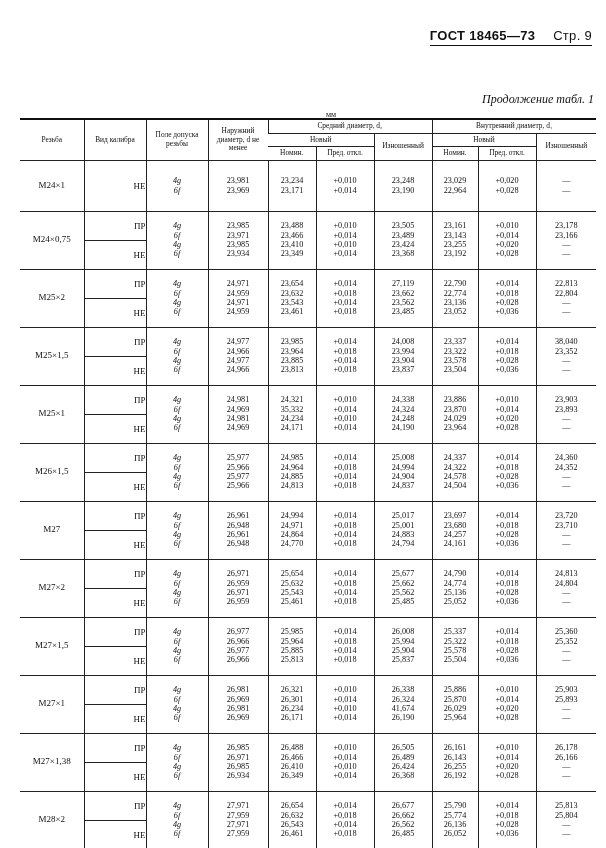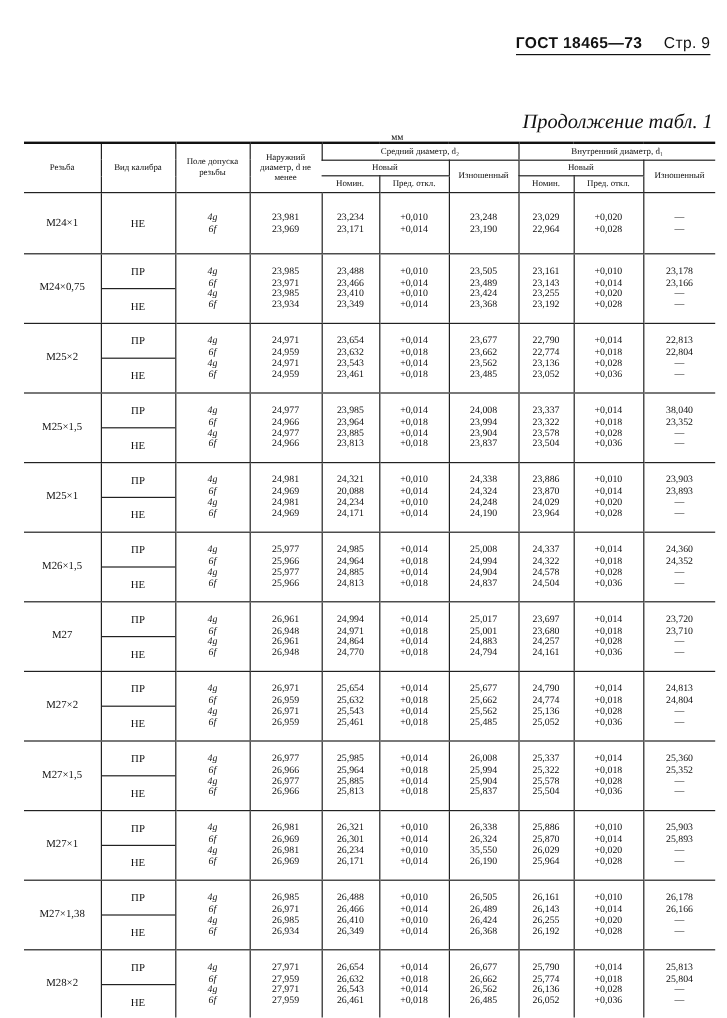--- a/index.html
+++ b/index.html
@@ -1,35 +1,35 @@
 <!DOCTYPE html>
 <html><head>
 <meta charset="utf-8">
 <style>
   html, body { margin:0; padding:0; background:#fff; }
   body { width:606px; height:848px; position:relative; overflow:hidden;
          font-family:"Liberation Serif", "DejaVu Serif", serif; color:#111; }
   .hdr { position:absolute; top:28px; right:14px; font-family:"Liberation Sans","DejaVu Sans",sans-serif;
          font-size:13px; font-weight:bold; border-bottom:1.5px solid #111; padding-bottom:2px; letter-spacing:0.3px;}
   .hdr .pg { font-weight:normal; margin-left:14px;text-align:right; }
-  .cont { position:absolute; top:92px; right:12px; font-style:italic; font-size:17px;font-family:Liberation Serif, serif; }
+  .cont { position:absolute; top:92px; right:12px; font-style:italic; font-size:12px;font-family:Liberation Serif, serif; }
   .unit { position:absolute; top:110px; left:308px; font-size:8px;padding-left:18px; }
   .table-wrap { position:absolute; top:118px; left:20px; width:576px; }
   table { border-collapse:collapse; width:576px; table-layout:fixed; font-size:8.2px; line-height:9.4px; }
   th { font-weight:normal; font-size:7.4px; line-height:8.5px; padding:2px 1px; text-align:center; vertical-align:middle;
        border-left:1px solid #222; border-bottom:1px solid #222; }
   th:first-child { border-left:none;margin-top:32px; }
   thead tr:first-child th { border-top:2px solid #111; }
   td { text-align:center; vertical-align:middle; border-left:1px solid #222; padding:6px 1px; }
   td:first-child { border-left:none; }
   tbody tr.grp-end td { border-bottom:1px solid #222; }
   .thread { font-size:9px;margin-top:16px; }
   .kind { font-size:9px; }
   .kind-cell { padding:0; }
-  .kind-cell div { height:28px; line-height:28px; }
+  .kind-cell div { height:28px; line-height:28px;text-align:right; }
   .kind-cell div.one { height:50px; line-height:50px; }
   .kind-cell div + div { border-top:1px solid #222; }
   .tol { font-style:italic;margin-left:44px; }
   .lines span { display:block; }
 </style>
 </head>
 <body>
 
 <div class="hdr">
   <span>ГОСТ 18465—73</span>
@@ -192,21 +192,21 @@
             <span>23,543</span>
             <span>23,461</span>
           </td>
           <td class="lines">
             <span>+0,014</span>
             <span>+0,018</span>
             <span>+0,014</span>
             <span>+0,018</span>
           </td>
           <td class="lines">
-            <span>23,677</span>
+            <span>27,119</span>
             <span>23,662</span>
             <span>23,562</span>
             <span>23,485</span>
           </td>
           <td class="lines">
             <span>22,790</span>
             <span>22,774</span>
             <span>23,136</span>
             <span>23,052</span>
           </td>
@@ -291,21 +291,21 @@
             <span>6f</span>
           </td>
           <td class="lines">
             <span>24,981</span>
             <span>24,969</span>
             <span>24,981</span>
             <span>24,969</span>
           </td>
           <td class="lines">
             <span>24,321</span>
-            <span>20,088</span>
+            <span>35,332</span>
             <span>24,234</span>
             <span>24,171</span>
           </td>
           <td class="lines">
             <span>+0,010</span>
             <span>+0,014</span>
             <span>+0,010</span>
             <span>+0,014</span>
           </td>
           <td class="lines">
@@ -579,21 +579,21 @@
           </td>
           <td class="lines">
             <span>+0,010</span>
             <span>+0,014</span>
             <span>+0,010</span>
             <span>+0,014</span>
           </td>
           <td class="lines">
             <span>26,338</span>
             <span>26,324</span>
-            <span>35,550</span>
+            <span>41,674</span>
             <span>26,190</span>
           </td>
           <td class="lines">
             <span>25,886</span>
             <span>25,870</span>
             <span>26,029</span>
             <span>25,964</span>
           </td>
           <td class="lines">
             <span>+0,010</span>

